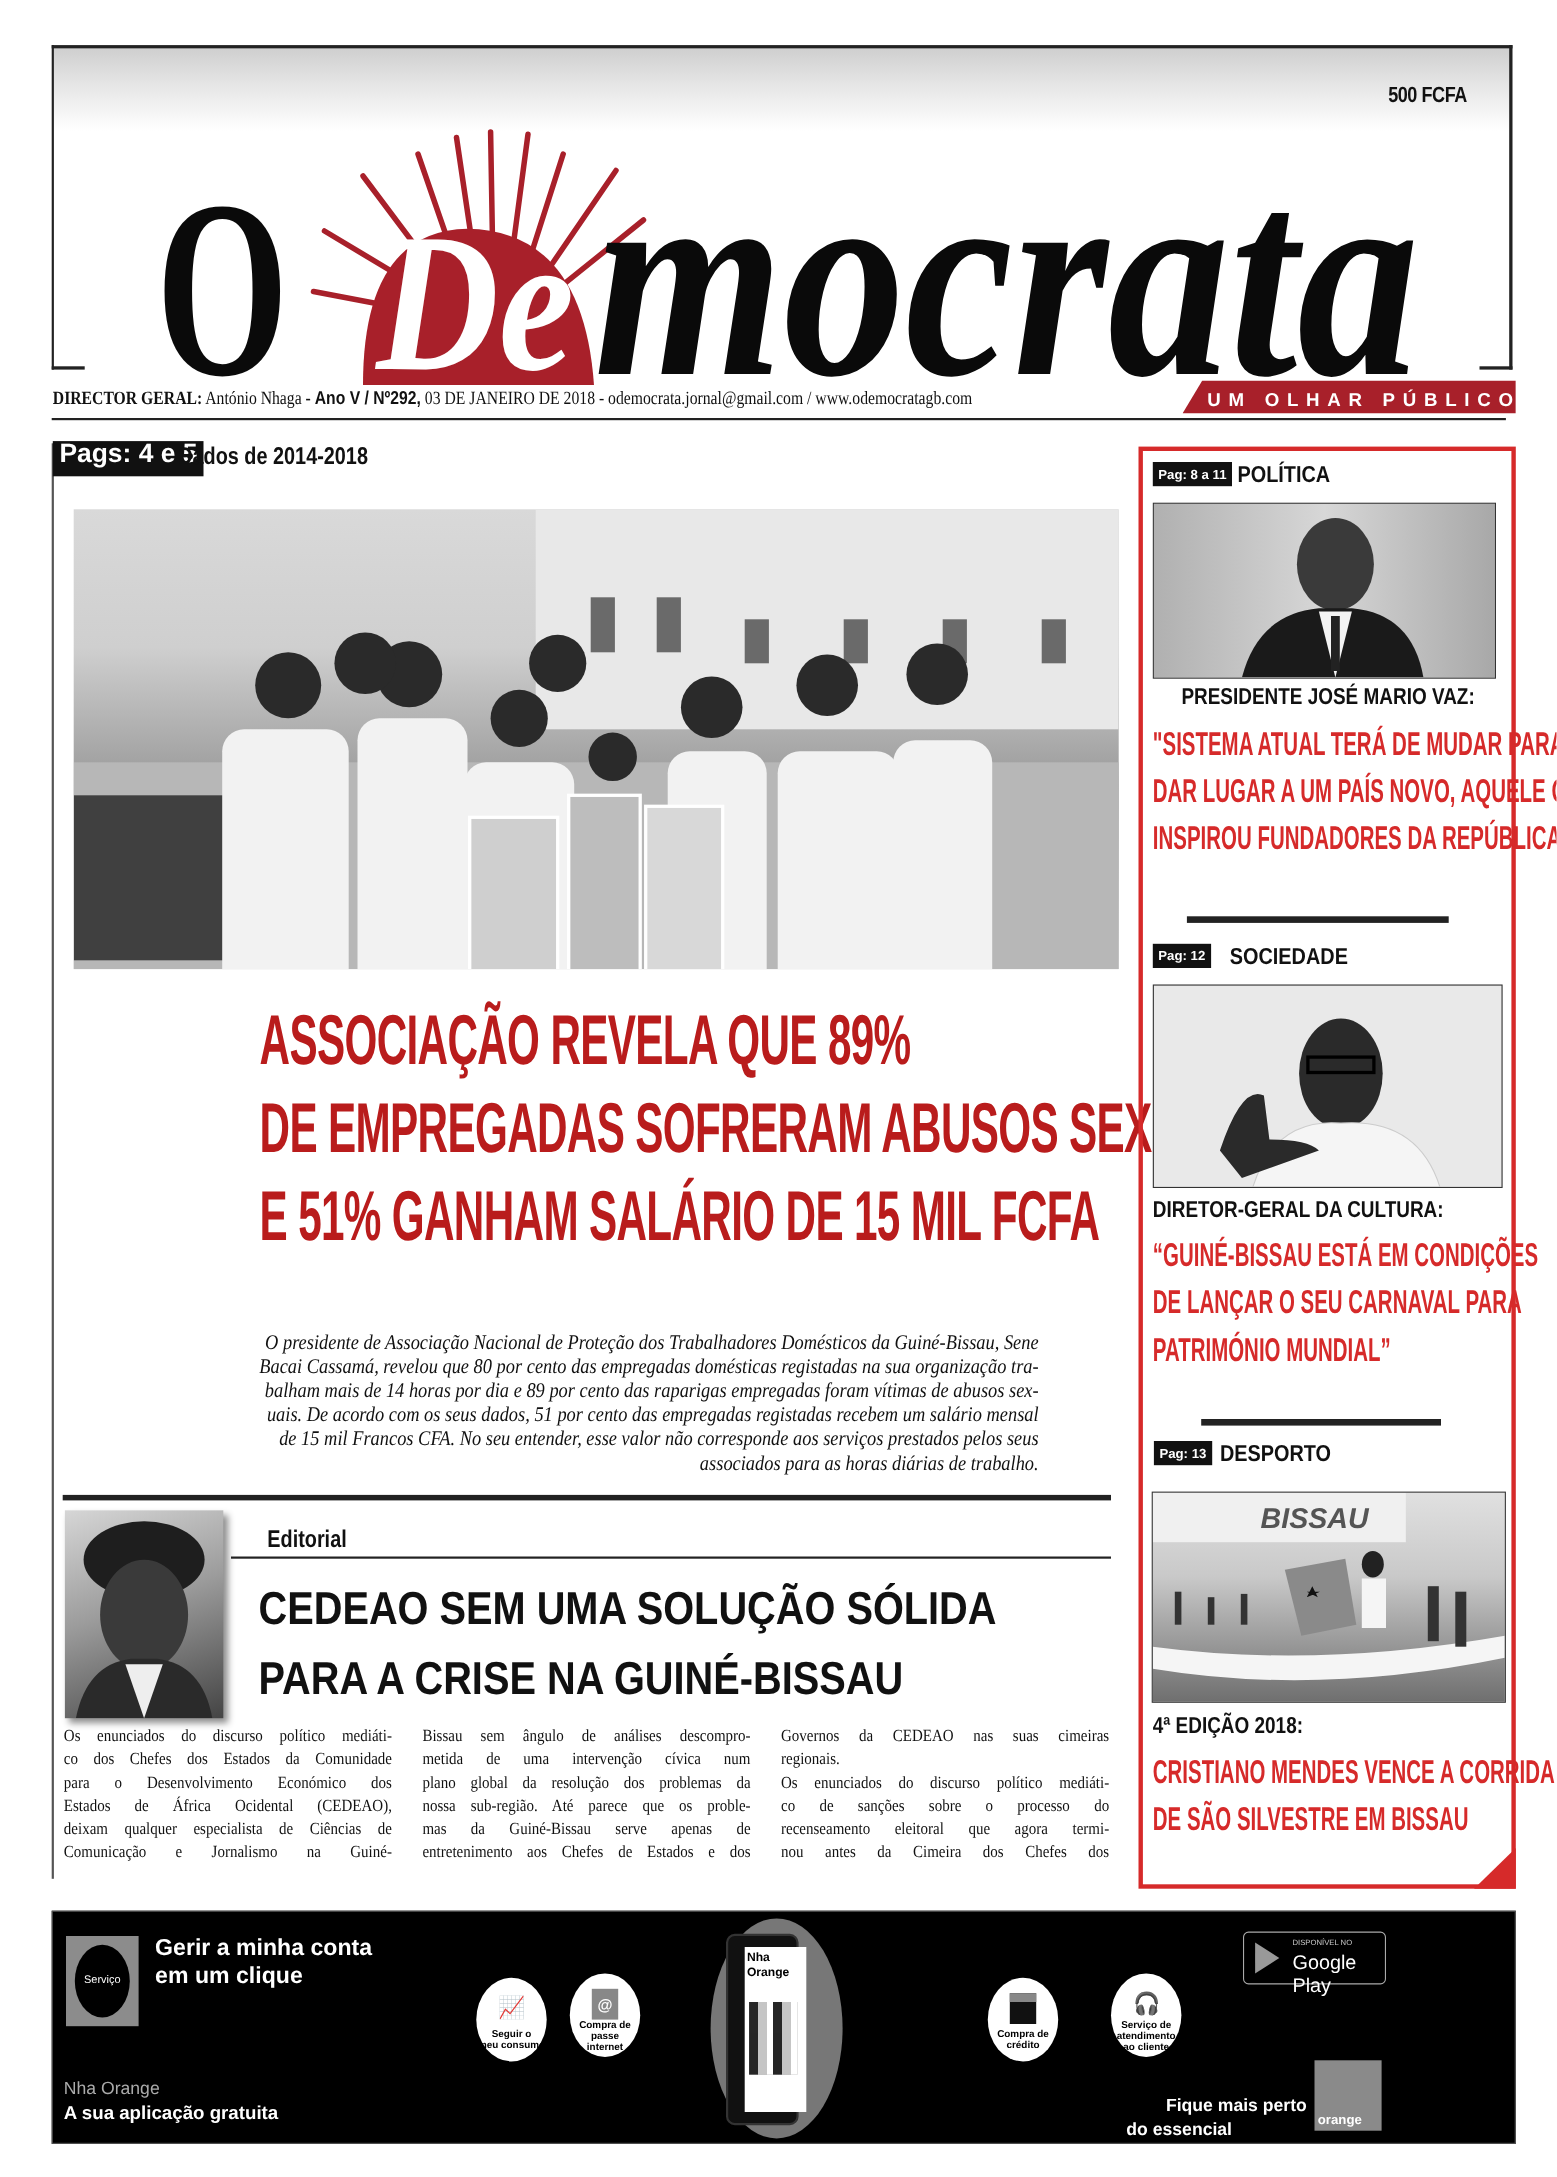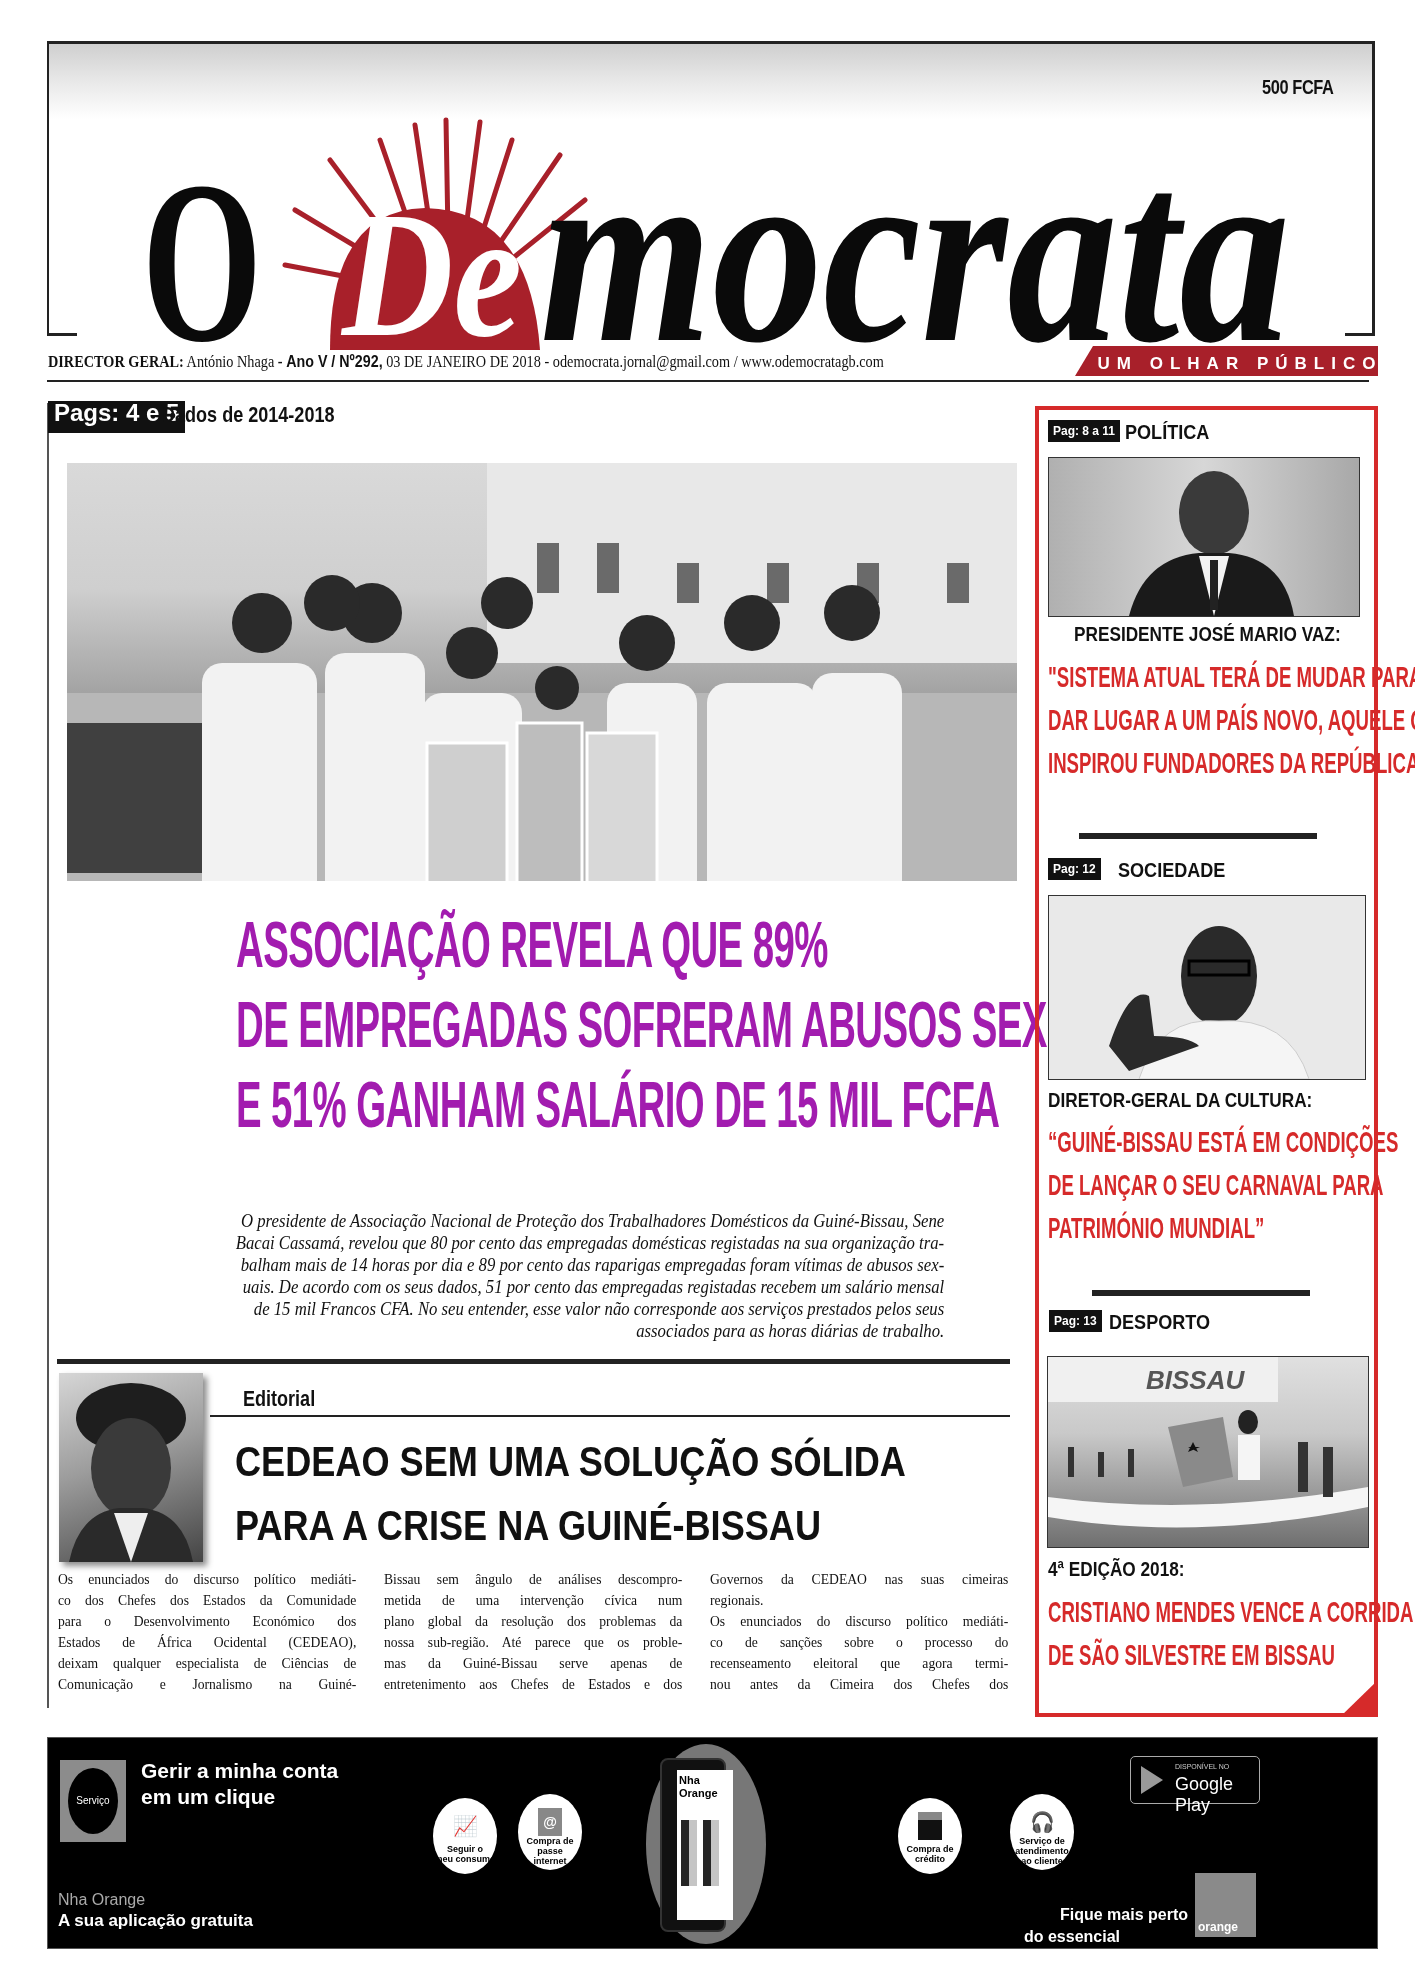--- a/index.html
+++ b/index.html
@@ -16,21 +16,21 @@
   .dateline b{font-weight:bold;}
   .dateline .ano{font-family:"Liberation Sans",sans-serif;font-weight:bold;}
   .tagline{left:1075px;top:346px;width:303px;height:30px;}
   .rule-under{left:47px;top:380px;width:1322px;height:2px;background:#222;}
   
   .left-rule{left:47px;top:403px;width:2px;height:1305px;background:#555;}
   .page-tag{background:#111;color:#fff;font-family:"Liberation Sans",sans-serif;font-weight:bold;padding:2px 5px;display:inline-block;transform-origin:left top;}
   .lead-tag{left:48px;top:401px;font-size:24px;height:32px;line-height:24px;padding:0 6px;}
   .lead-kicker{left:162px;top:402px;font-family:"Liberation Sans",sans-serif;font-weight:bold;font-size:22px;transform:scaleX(0.82);transform-origin:left top;}
   .lead-photo{left:67px;top:463px;width:950px;height:418px;background:linear-gradient(180deg,#d9d9d9 0%,#cfcfcf 30%,#9a9a9a 60%,#b4b4b4 100%);overflow:hidden;}
-  .headline{left:40px;top:905px;width:980px;text-align:center;color:#a21caf;font-family:"Liberation Sans",sans-serif;font-weight:bold;font-size:64px;line-height:80px;letter-spacing:-1px;}
+  .headline{left:40px;top:905px;width:980px;text-align:center;color:#b91c1c;font-family:"Liberation Sans",sans-serif;font-weight:bold;font-size:64px;line-height:80px;letter-spacing:-1px;}
   .headline div{transform:scaleX(0.6);transform-origin:center top;white-space:nowrap;}
   .lead-para{left:70px;top:1210px;width:930px;text-align:right;font-family:"Liberation Serif",serif;font-style:italic;font-size:19px;line-height:22px;}
   .lead-para span{display:block;transform:scaleX(0.88);transform-origin:center top;white-space:nowrap;}
   .thick-rule{left:57px;top:1359px;width:953px;height:5px;background:#222;}
   .ed-photo{left:59px;top:1373px;width:144px;height:189px;background:linear-gradient(160deg,#d6d6d6 0%,#9c9c9c 45%,#444 100%);box-shadow:4px 4px 6px rgba(0,0,0,0.45);overflow:hidden;}
   .ed-kicker{left:243px;top:1386px;font-family:"Liberation Sans",sans-serif;font-weight:bold;font-size:22px;transform:scaleX(0.82);transform-origin:left top;}
   .ed-rule{left:210px;top:1415px;width:800px;height:2px;background:#222;}
   .ed-title{left:235px;top:1430px;font-family:"Liberation Sans",sans-serif;font-weight:bold;font-size:42px;line-height:64px;transform:scaleX(0.86);transform-origin:left top;white-space:nowrap;}
   .ed-cols{left:58px;top:1568px;width:952px;display:flex;gap:26px;}
   .ed-col{flex:1;font-family:"Liberation Serif",serif;font-size:15.5px;line-height:21px;text-align:justify;}

